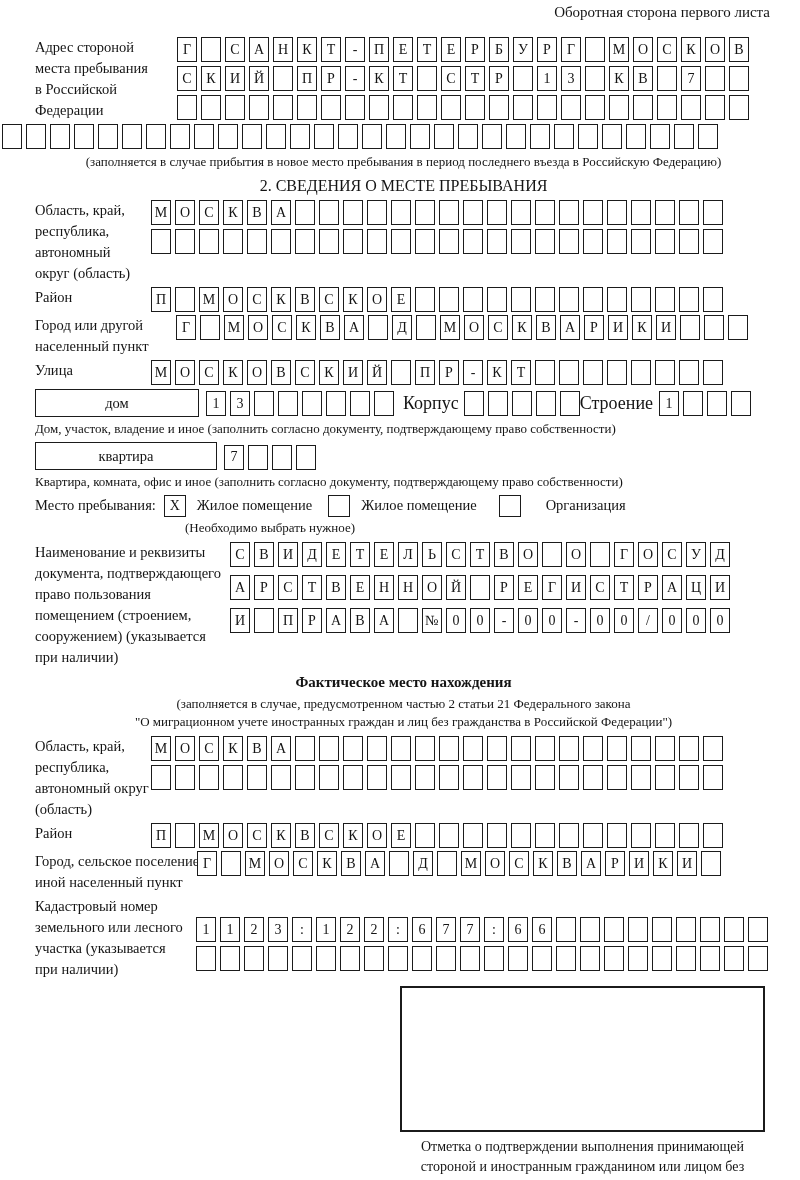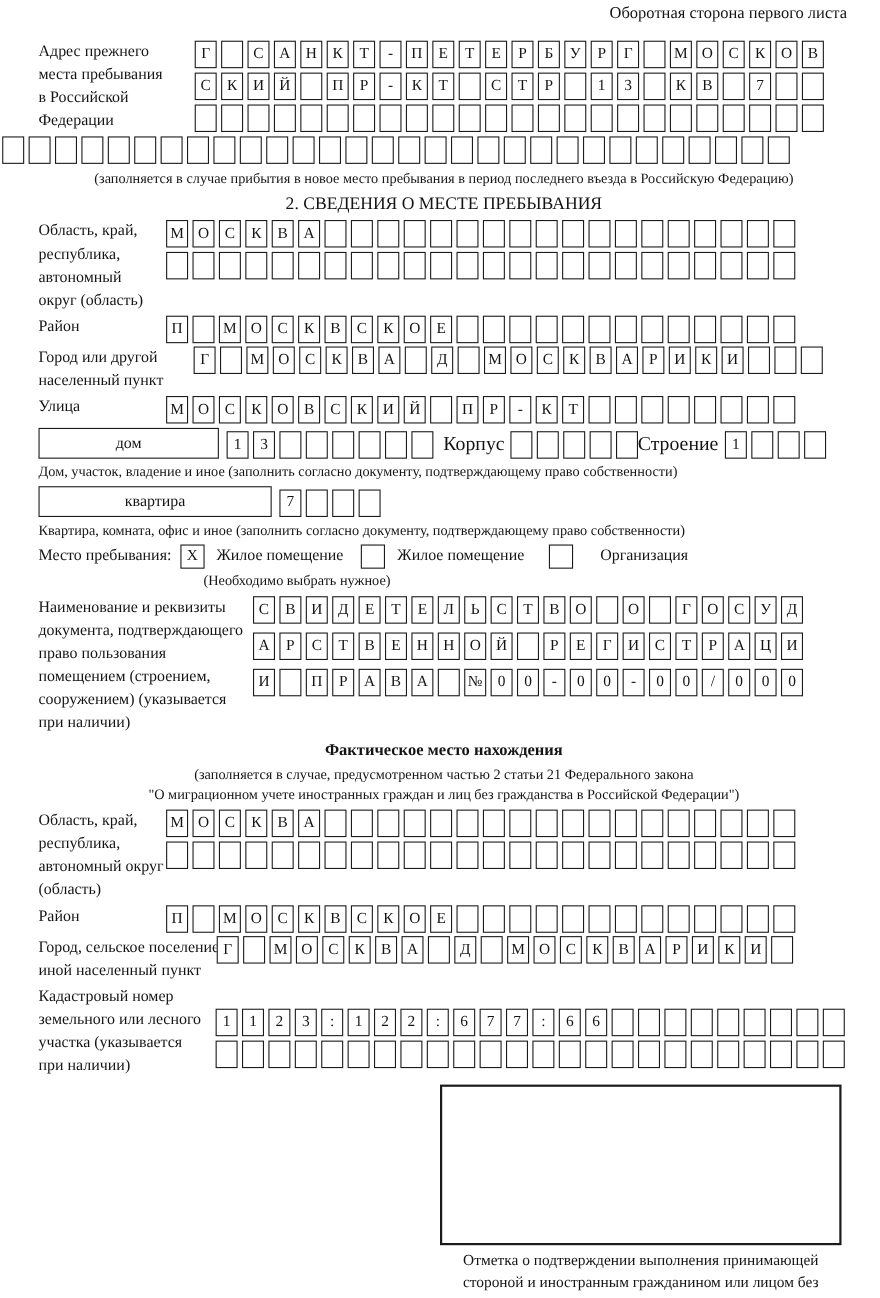--- a/index.html
+++ b/index.html
@@ -30,21 +30,21 @@
   .note-c{text-align:center;}
   .sec-title{font-size:16px;font-weight:normal;text-align:center;margin:6px 0 5px 0;}
   .sub-title{font-size:15px;font-weight:bold;text-align:center;margin:6px 0 4px 0;}
   .overflow-row{margin-left:-33px;margin-bottom:4px;}
   .namedbox{
     box-sizing:border-box;border:1.8px solid #1b1b1b;height:28px;
     display:flex;align-items:center;justify-content:center;
     font-size:14.5px;flex-shrink:0;background:#fff;
   }
   .housebox{width:164px;}
-  .aptbox{width:212px;}
+  .aptbox{width:182px;}
   .inline-lbl{font-size:18px;line-height:28px;flex-shrink:0;}
   .mid-cells{margin-top:2px;}
   .chk{
     width:20px;height:20px;flex-shrink:0;border:1.6px solid #1b1b1b;
     display:flex;align-items:center;justify-content:center;
     font-size:14px;background:#fff;margin-top:1px;
   }
   .stay-row{display:flex;align-items:flex-start;margin:3px 0 2px 0;font-size:14.5px;line-height:22px;}
   .doc-rows{row-gap:8px;}
   .cad-rows{margin-top:21px;}
@@ -58,21 +58,21 @@
 </style>
 </head>
 <body>
 
 <div class="page">
 
   <div class="corner">Оборотная сторона первого листа</div>
 
   <div class="frow">
     <div class="lbl lw-addr">
-        <div class="lbl-line">Адрес прежнего</div>
+        <div class="lbl-line">Адрес стороной</div>
         <div class="lbl-line">места пребывания</div>
         <div class="lbl-line">в Российской</div>
         <div class="lbl-line">Федерации</div>
       </div>
     <div class="rows">
       <div class="cells">
           <span class="cell">Г</span>
           <span class="cell"></span>
           <span class="cell">С</span>
           <span class="cell">А</span>
@@ -336,21 +336,21 @@
         <span class="cell"></span>
         <span class="cell"></span>
         <span class="cell"></span>
         <span class="cell"></span>
         <span class="cell"></span>
         <span class="cell"></span>
         <span class="cell"></span>
       </div>
   </div>
 
-  <div class="frow" style="align-items:flex-end;margin-top:4px;">
+  <div class="frow" style="align-items:flex-start;margin-top:4px;">
     <div class="namedbox housebox">дом</div>
     <div class="cells mid-cells" style="margin-left:7px;">
         <span class="cell">1</span>
         <span class="cell">3</span>
         <span class="cell"></span>
         <span class="cell"></span>
         <span class="cell"></span>
         <span class="cell"></span>
         <span class="cell"></span>
         <span class="cell"></span>

